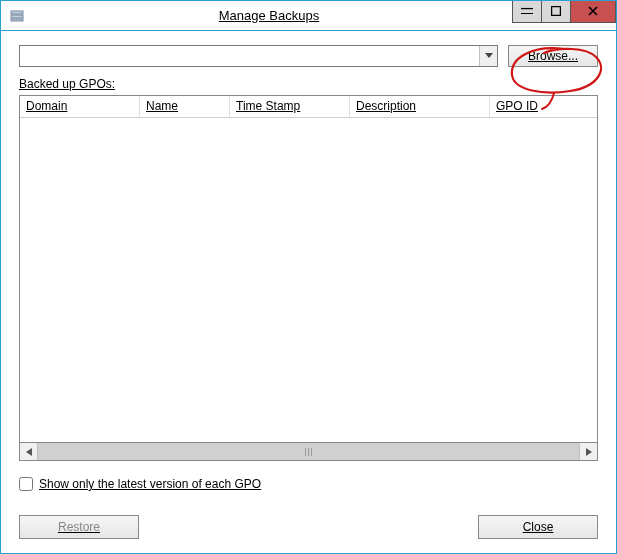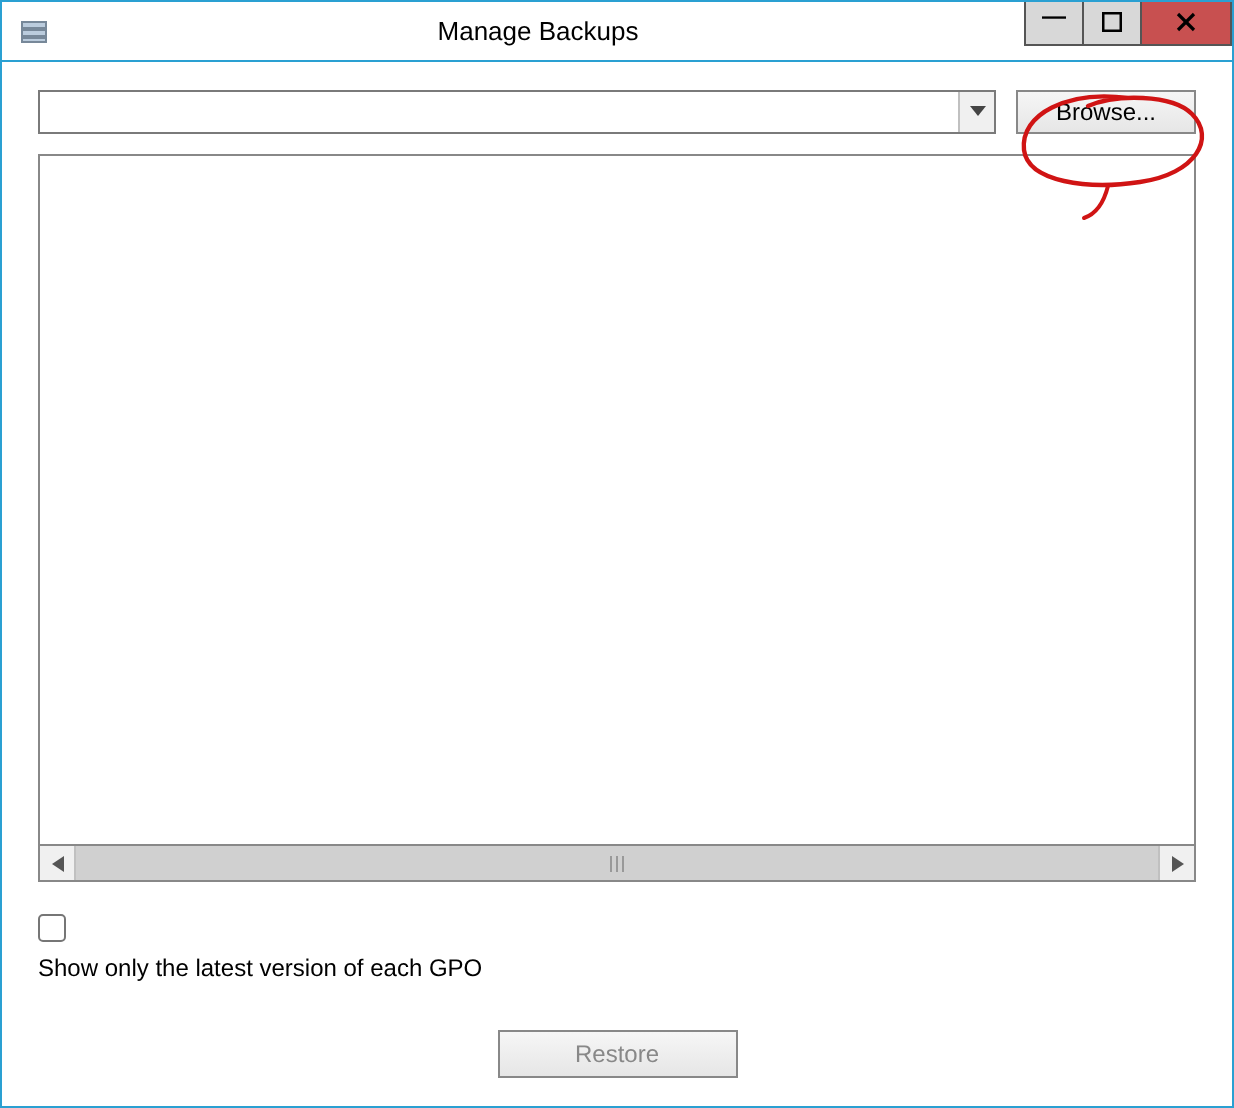--- a/index.html
+++ b/index.html
@@ -194,40 +194,39 @@
   .hs-grip {
     width: 8px; height: 8px;
     background: repeating-linear-gradient(90deg,#999 0 1px,transparent 1px 3px);
   }
   
   .checkrow {
     display: flex;
     align-items: flex-start;
     gap: 6px;
     margin: 8px 0 24px 0;
-    flex-direction: column;
   }
   .checkrow input[type=checkbox] {
     width: 14px; height: 14px;
     margin: 0;
   }
   
   .btnrow {
     display: flex;
     gap: 33px;
-    justify-content: center;
+    justify-content: space-between;
   }
   .btnrow .btn { width: 120px; height: 24px; }
   
   .annot {
     position: absolute;
     pointer-events: none;
   }
   .annot svg { overflow: visible; }
-  .root-rel { position: relative; }
+  .root-rel { position: relative; text-decoration: underline; }
 </style>
 </head>
 <body>
 
 <div class="window root-rel">
 
   <div class="titlebar">
     <span class="title-icon">
       <svg width="16" height="16" viewBox="0 0 16 16">
         <rect x="2" y="3" width="12" height="3" fill="#bcd" stroke="#789"></rect>
@@ -262,23 +261,31 @@
         <input type="text" placeholder="" style="">
         <div class="dd">
           <svg width="8" height="6">
               <polygon points="0,0 8,0 4,5" fill="#444"></polygon>
             </svg>
         </div>
       </div>
       <button class="btn browse-btn">Browse...</button>
     </div>
 
+    <div class="label">Backed up GPOs:</div>
 
     <div class="table-wrap">
       <div class="listview">
+        <div class="lv-header">
+          <div class="lv-col col-domain">Domain</div>
+          <div class="lv-col col-name">Name</div>
+          <div class="lv-col col-time">Time Stamp</div>
+          <div class="lv-col col-desc">Description</div>
+          <div class="lv-col col-gpo">GPO ID</div>
+        </div>
         <div class="lv-body"></div>
       </div>
       <div class="hscroll">
         <div class="hs-arrow left">
           <svg width="6" height="8">
               <polygon points="6,0 6,8 0,4" fill="#555"></polygon>
             </svg>
         </div>
         <div class="hs-track">
           <div class="hs-thumb">
@@ -293,20 +300,21 @@
       </div>
     </div>
 
     <div class="checkrow">
       <input type="checkbox" style="">
       <label>Show only the latest version of each GPO</label>
     </div>
 
     <div class="btnrow">
       <button class="btn disabled" disabled="">Restore</button>
+      <button class="btn">Close</button>
     </div>
 
   </div>
 
   <div class="annot" style="left:503px; top:42px;">
     <svg width="110" height="70" viewBox="0 0 110 70">
       <path d="M 60 6
                C 30 2, 6 14, 8 32
                C 10 48, 40 52, 66 48
                C 94 44, 104 26, 92 14

